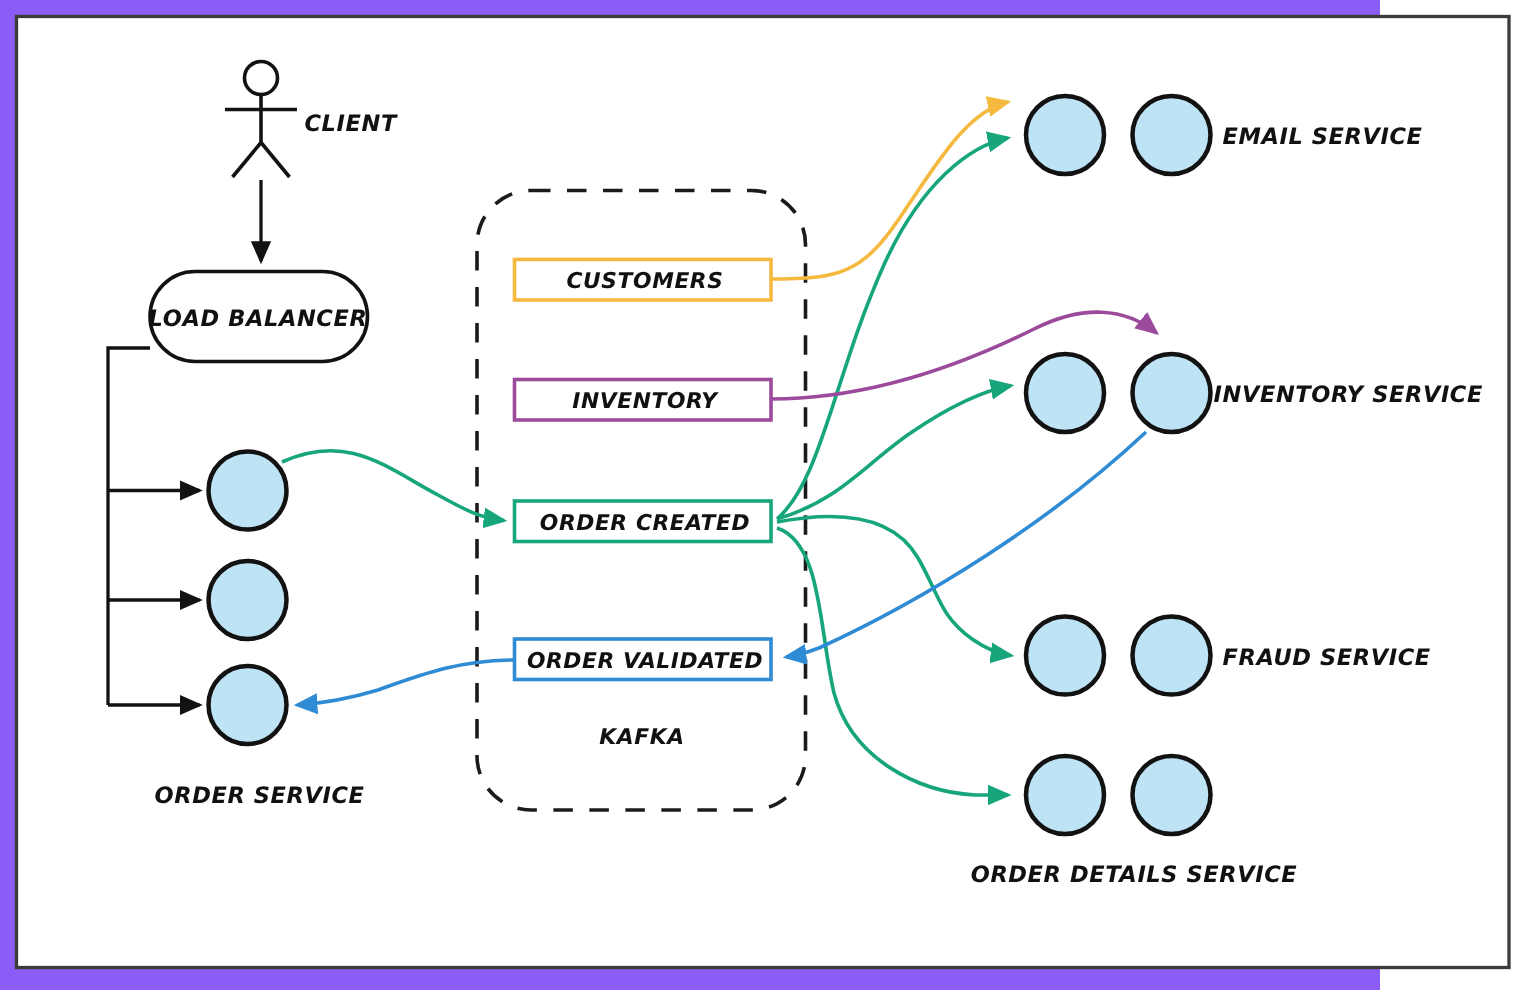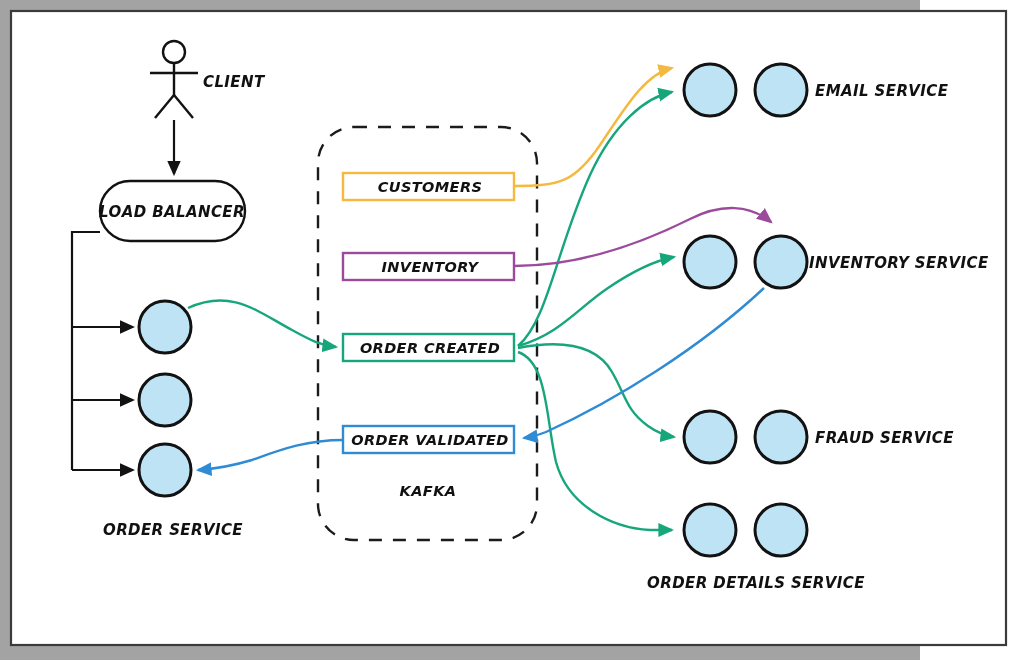--- a/index.html
+++ b/index.html
@@ -11,21 +11,21 @@
   body {
     width: 1024px;
     height: 660px;
     font-family: "DejaVu Sans", "Liberation Sans", sans-serif;
     overflow: hidden;
   }
   #canvas {
     position: relative;
     width: 920px;
     height: 660px;
-    background: #a3a3a3;
+    background: #8b5cf6;
   }
   #diagram-svg {
     position: absolute;
     top: 0;
     left: 0;
     width: 1024px;
     height: 660px;
   }
   .dg-label {
     font-family: "DejaVu Sans", "Liberation Sans", sans-serif;

